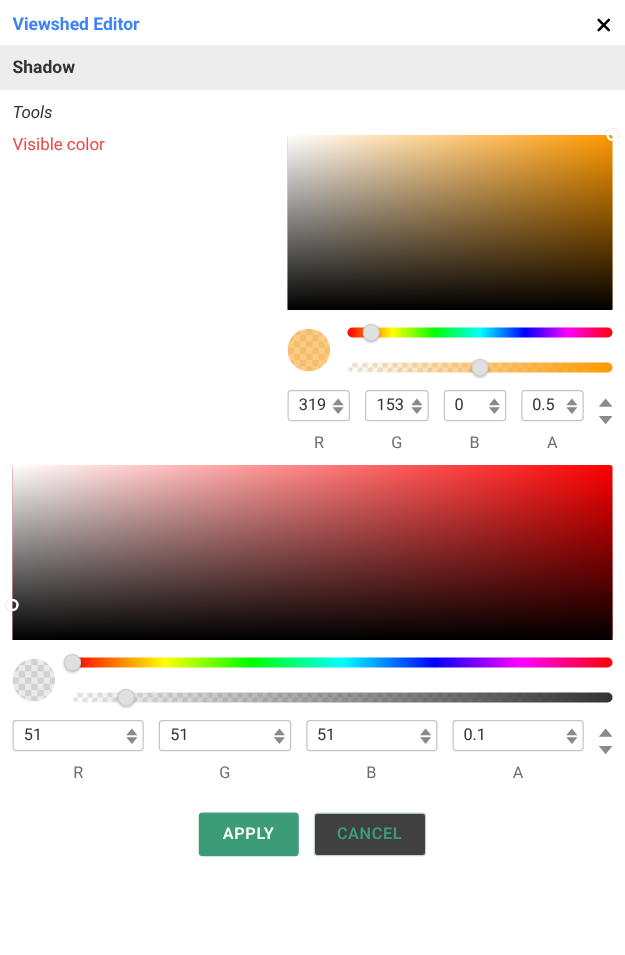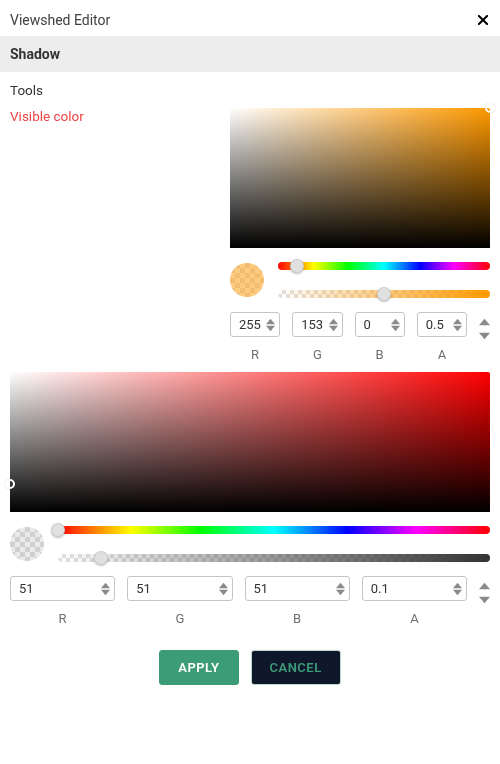--- a/index.html
+++ b/index.html
@@ -13,40 +13,41 @@
       background: #ffffff;
       color: #333;
     }
     .header {
       display: flex;
       justify-content: space-between;
       align-items: center;
       padding: 12px 10px 8px 10px;
     }
     .header-title {
-      color: #404040;
-      font-weight: 400;
+      color: #3b82f6;
+      font-weight: 700;
       font-size: 14px;
     }
     .close-icon svg {
       width: 14px;
       height: 14px;
       display: block;
     }
     .section-header {
       background: #ededed;
       padding: 10px 10px;
       font-weight: 700;
       font-size: 14px;
       color: #333;
     }
     .row {
       display: flex;
       padding: 10px 10px 0 10px;
       gap: 10px;
+      font-style: italic;
     }
     .row-label {
       flex: 0 0 210px;
       font-size: 13.5px;
       color: #333;
       padding-top: 0;
     }
     .row-control {
       flex: 1;
       min-width: 0;
@@ -263,21 +264,21 @@
       letter-spacing: 0.5px;
       border-radius: 3px;
       cursor: pointer;
     }
     .btn-primary {
       background: #3c9c78;
       color: #fff;
       border: 1px solid #3c9c78;
     }
     .btn-secondary {
-      background: #0f172a;
+      background: #404040;
       color: #3c9c78;
       border: 1px solid #bfd9cf;
     }
   </style>
 </head>
 <body>
 
 <div class="header">
   <div class="header-title">Viewshed Editor</div>
   <div class="close-icon">
@@ -312,21 +313,21 @@
           <div class="alpha-gradient" style="background:linear-gradient(to right, rgba(255,153,0,0) 0%, rgba(255,153,0,1) 100%)"></div>
           <div class="thumb" style="left:50%"></div>
         </div>
       </div>
     </div>
 
     <div class="rgba-row">
       <div class="rgba-inputs">
         <div class="num-field">
           <div class="num-input">
-            <span class="value">255</span>
+            <span class="value">319</span>
             <span class="spinner">
               <svg viewBox="0 0 10 6">
                   <path d="M0 6 L5 0 L10 6 Z"></path>
                 </svg>
               <svg viewBox="0 0 10 6">
                   <path d="M0 0 L5 6 L10 0 Z"></path>
                 </svg>
             </span>
           </div>
           <div class="num-label">R</div>

